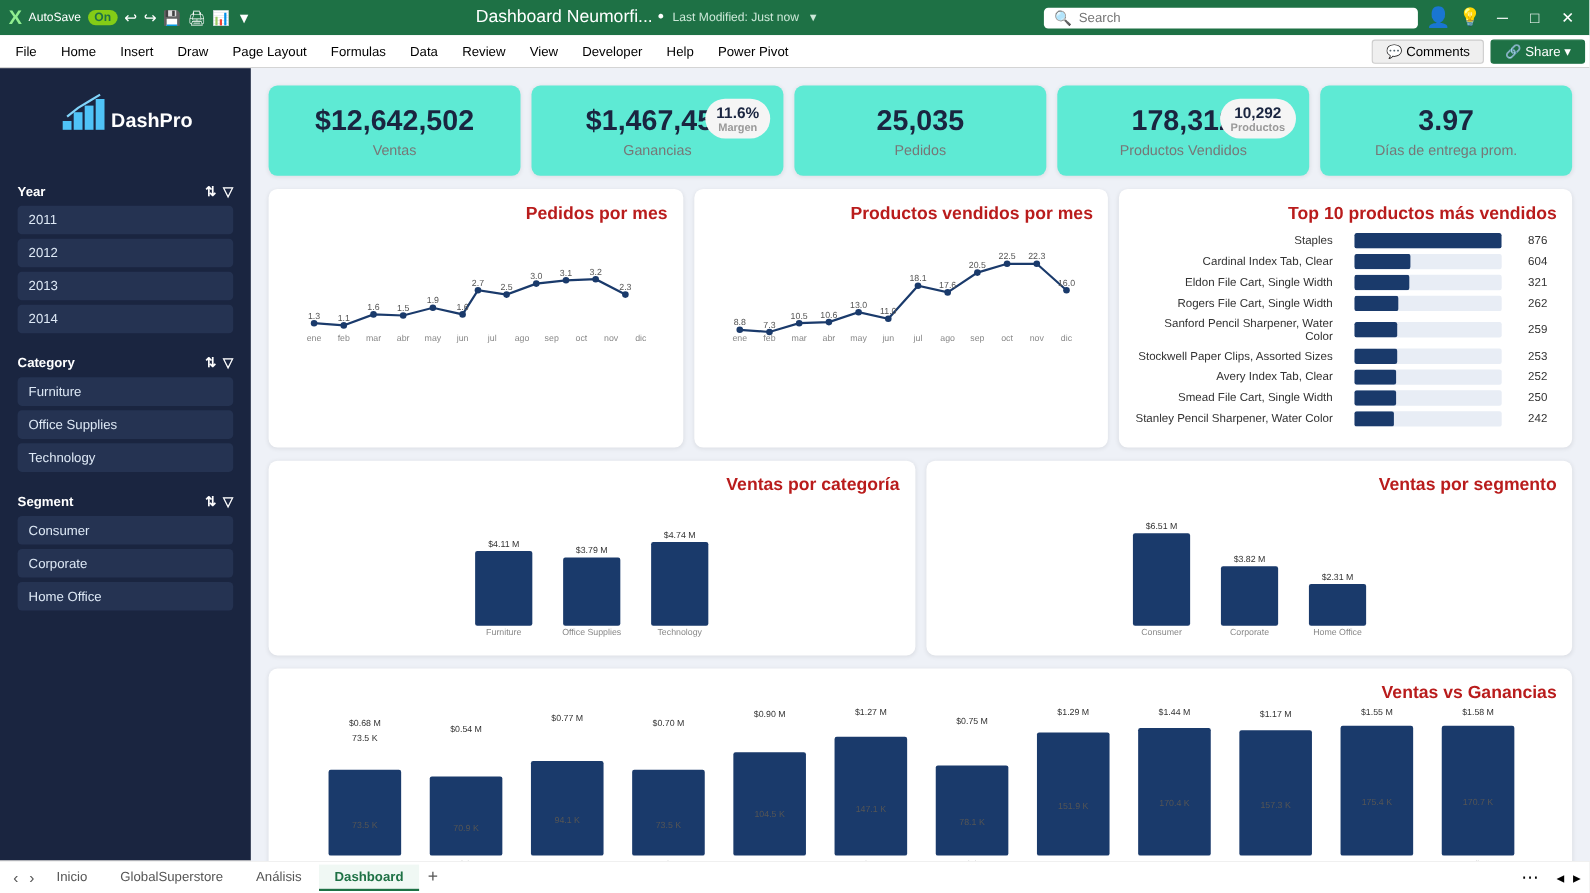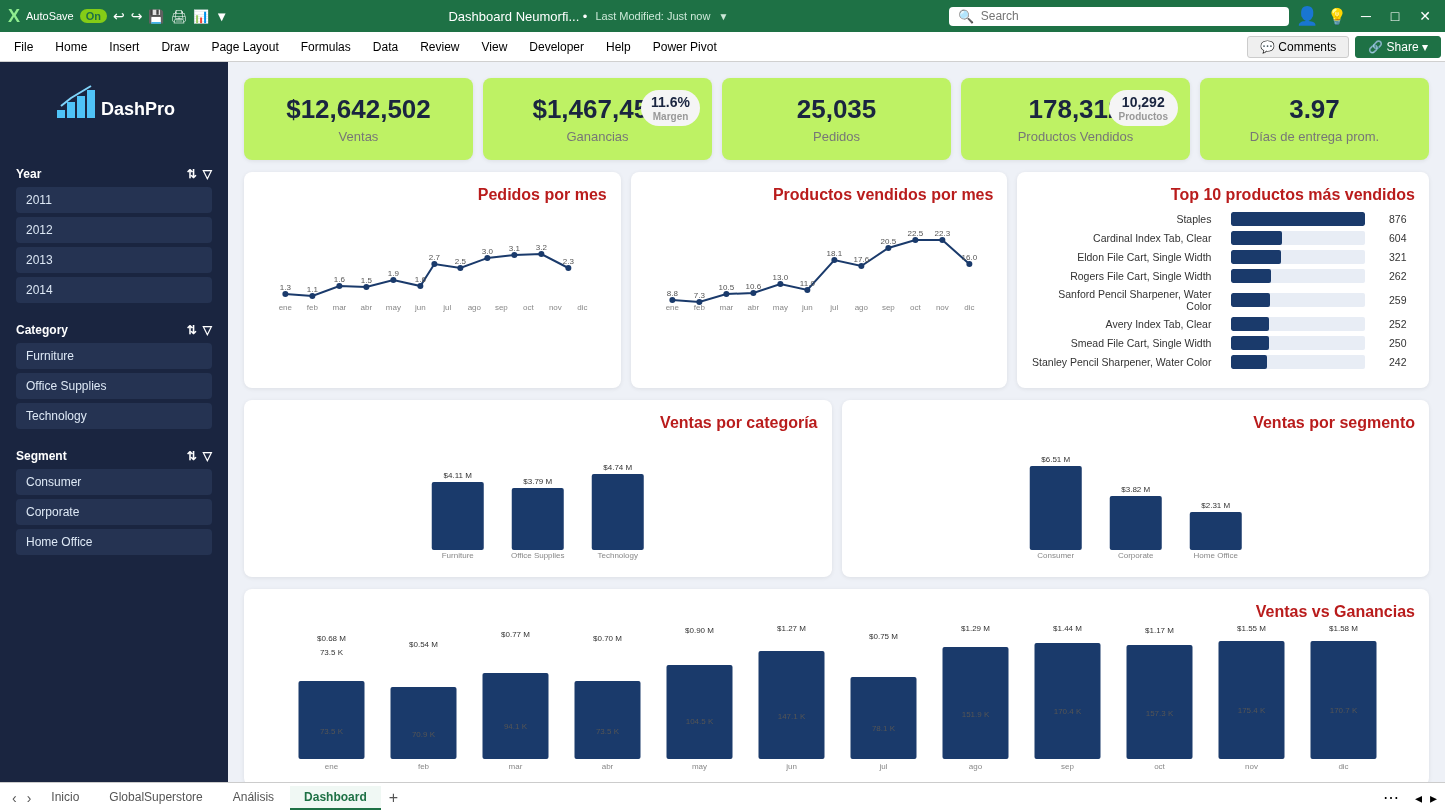--- a/index.html
+++ b/index.html
@@ -13,21 +13,21 @@
       align-items: center;
       padding: 0 8px;
       color: white;
       gap: 6px;
     }
     .titlebar-left { display: flex; align-items: center; gap: 6px; flex: 0 0 auto; }
     .titlebar-center { flex: 1; display: flex; align-items: center; justify-content: center; gap: 8px; }
     .titlebar-right { display: flex; align-items: center; gap: 8px; flex: 0 0 auto; }
     .autosave-label { font-size: 11px; }
     .autosave-toggle { background: #84cc16; border-radius: 10px; padding: 1px 6px; color: #1e7145; font-size: 11px; font-weight: bold; }
-    .title-text { font-size: 13px; color: #fff; }
+    .title-text { font-size: 16px; color: #fff; }
     .last-modified { font-size: 11px; color: #cce8d8; }
     .search-box { background: #fff; border-radius: 4px; display: flex; align-items: center; padding: 2px 10px; gap: 6px; width: 340px; }
     .search-box input { border: none; outline: none; font-size: 12px; width: 100%; }
     .win-btn { background: none; border: none; color: white; font-size: 14px; cursor: pointer; padding: 0 6px; }
 
     
     .menubar {
       height: 30px;
       background: #fff;
       display: flex;
@@ -84,21 +84,21 @@
       overflow-y: auto;
       padding: 16px;
       display: flex;
       flex-direction: column;
       gap: 12px;
     }
 
     
     .kpi-row { display: flex; gap: 10px; }
     .kpi-card {
-      background: #bef264;
+      background: #5eead4;
       border-radius: 8px;
       padding: 16px 20px;
       flex: 1;
       text-align: center;
       box-shadow: 0 1px 4px rgba(0,0,0,0.08);
       position: relative;
     }
     .kpi-value { font-size: 26px; font-weight: 700; color: #1a2540; }
     .kpi-label { font-size: 13px; color: #777; margin-top: 4px; }
     .kpi-badge {
@@ -421,20 +421,27 @@
             <div class="product-val">262</div>
           </div>
           <div class="product-row">
             <div class="product-name">Sanford Pencil Sharpener, Water Color</div>
             <div class="product-bar-wrap">
                 <div class="product-bar" style="width:29%"></div>
               </div>
             <div class="product-val">259</div>
           </div>
           <div class="product-row">
+            <div class="product-name">Stockwell Paper Clips, Assorted Sizes</div>
+            <div class="product-bar-wrap">
+                <div class="product-bar" style="width:29%"></div>
+              </div>
+            <div class="product-val">253</div>
+          </div>
+          <div class="product-row">
             <div class="product-name">Avery Index Tab, Clear</div>
             <div class="product-bar-wrap">
                 <div class="product-bar" style="width:28%"></div>
               </div>
             <div class="product-val">252</div>
           </div>
           <div class="product-row">
             <div class="product-name">Smead File Cart, Single Width</div>
             <div class="product-bar-wrap">
                 <div class="product-bar" style="width:28%"></div>

